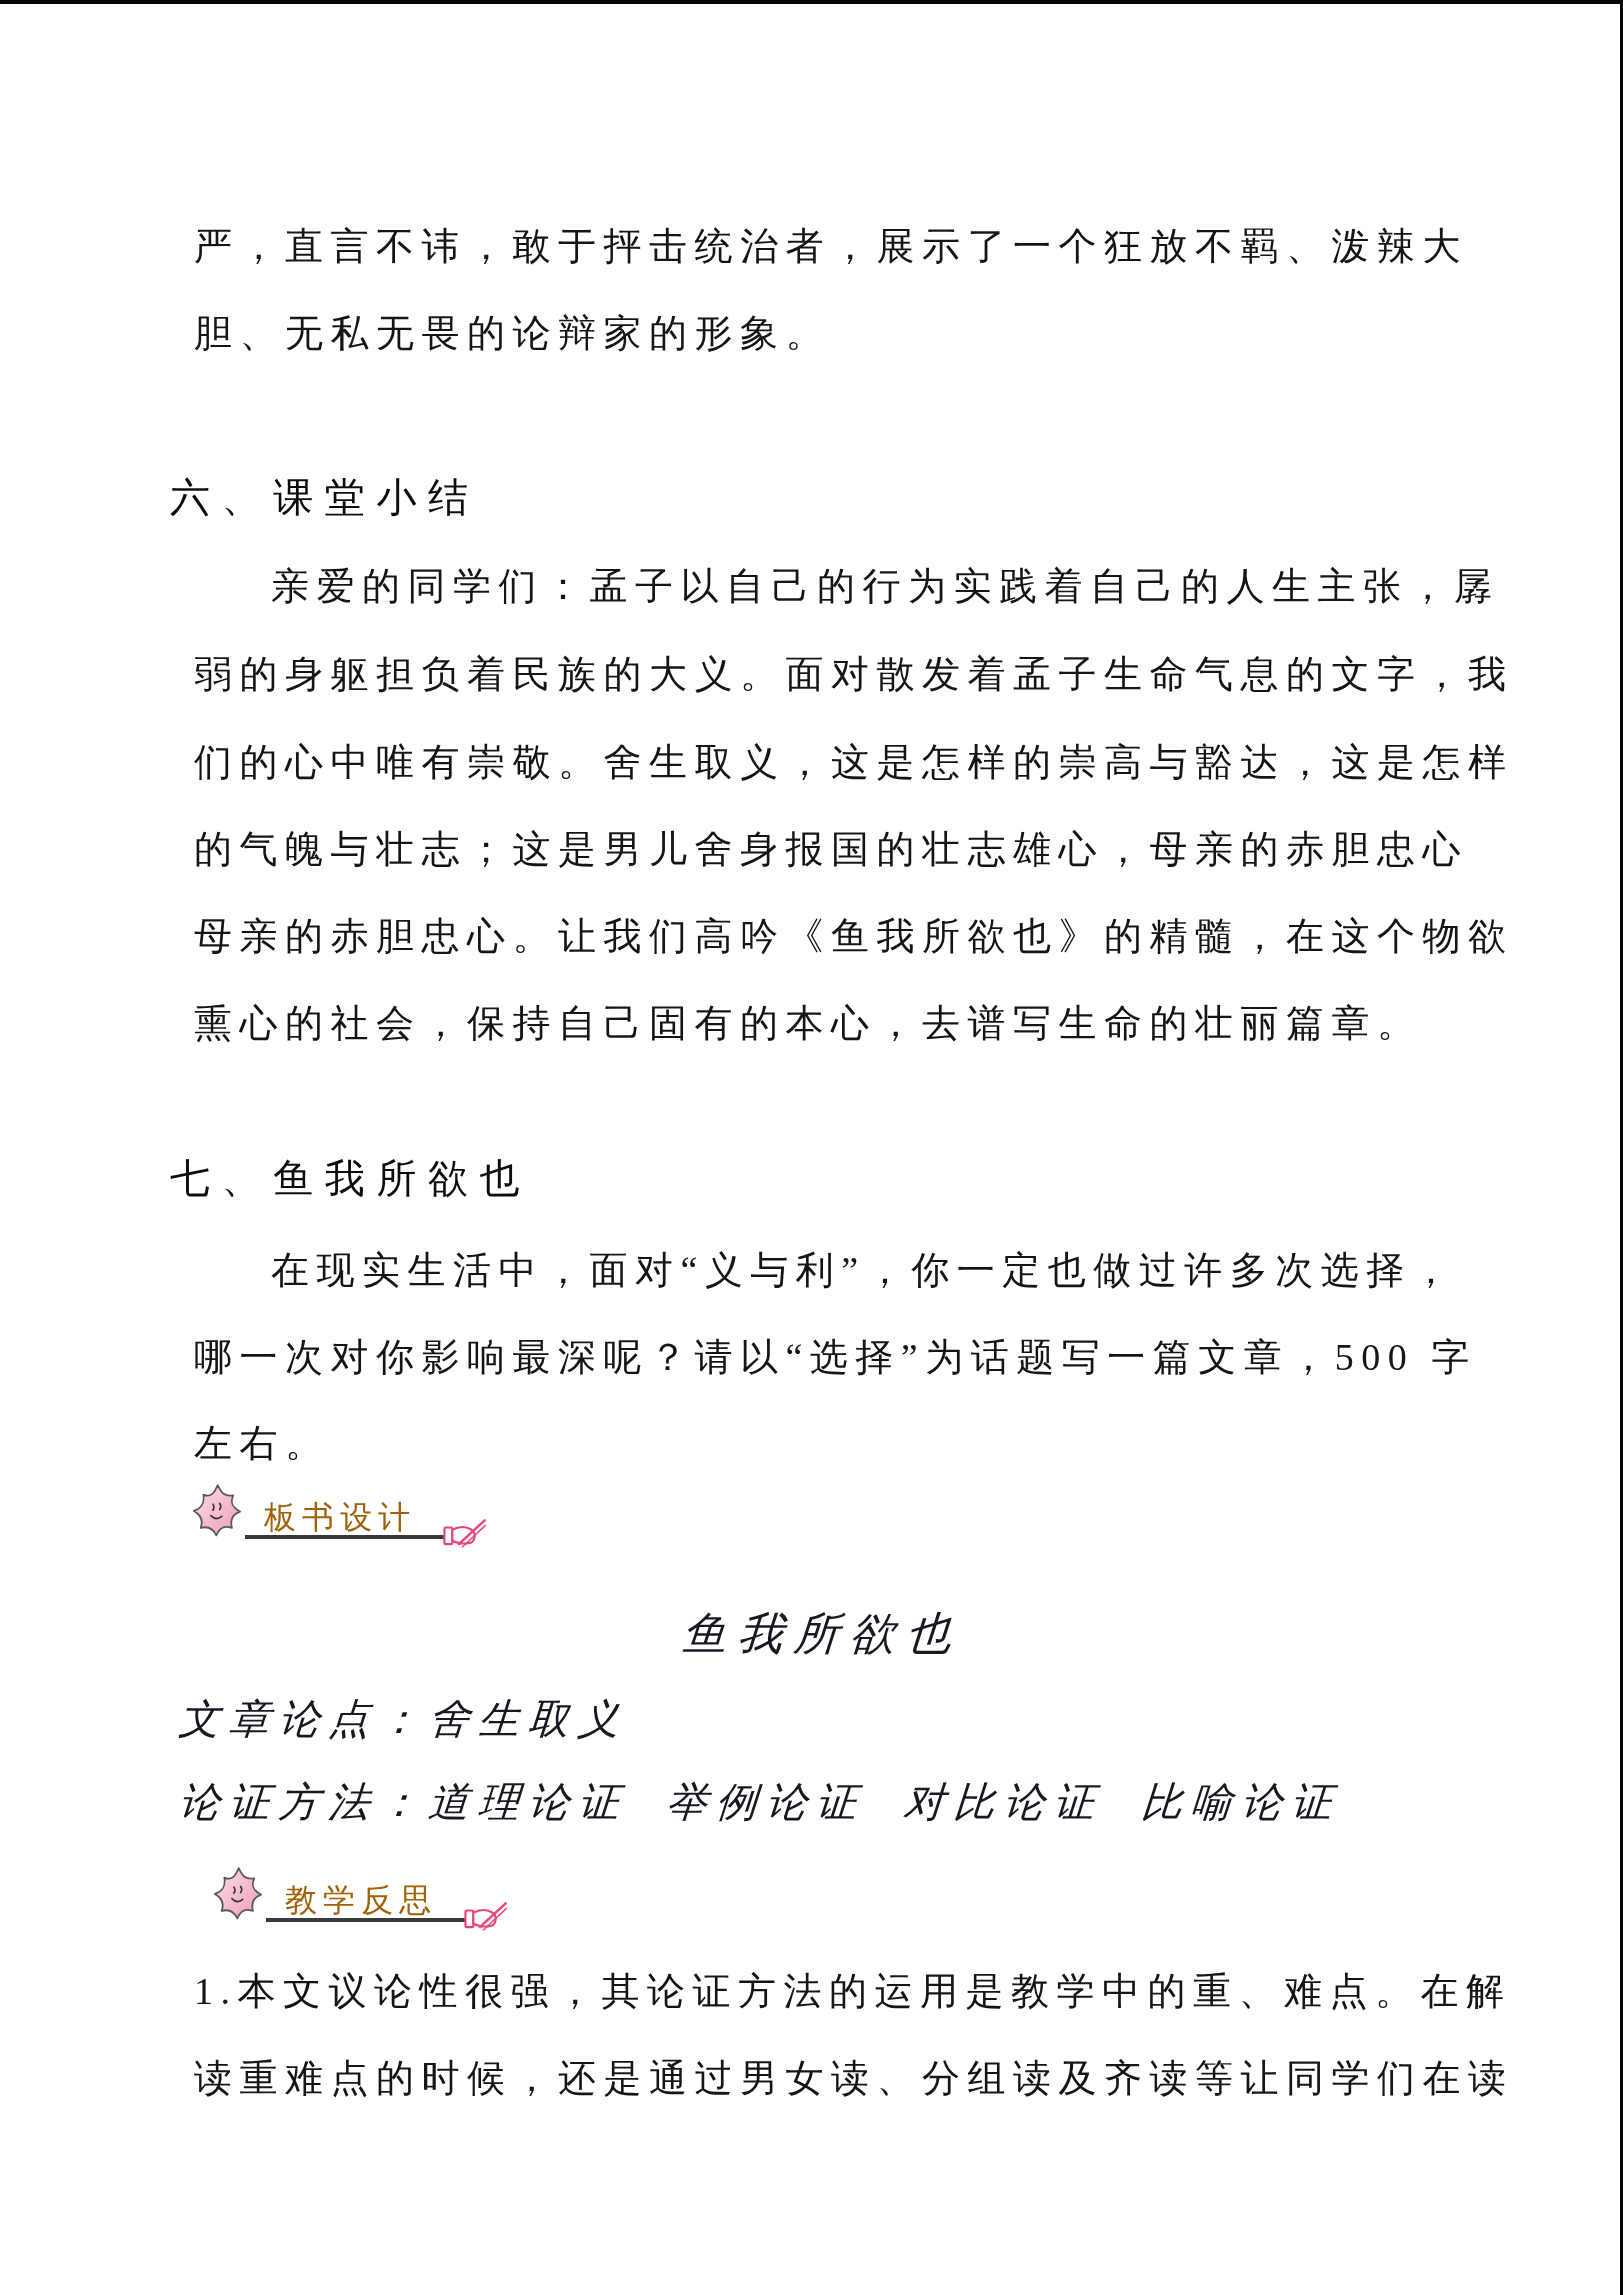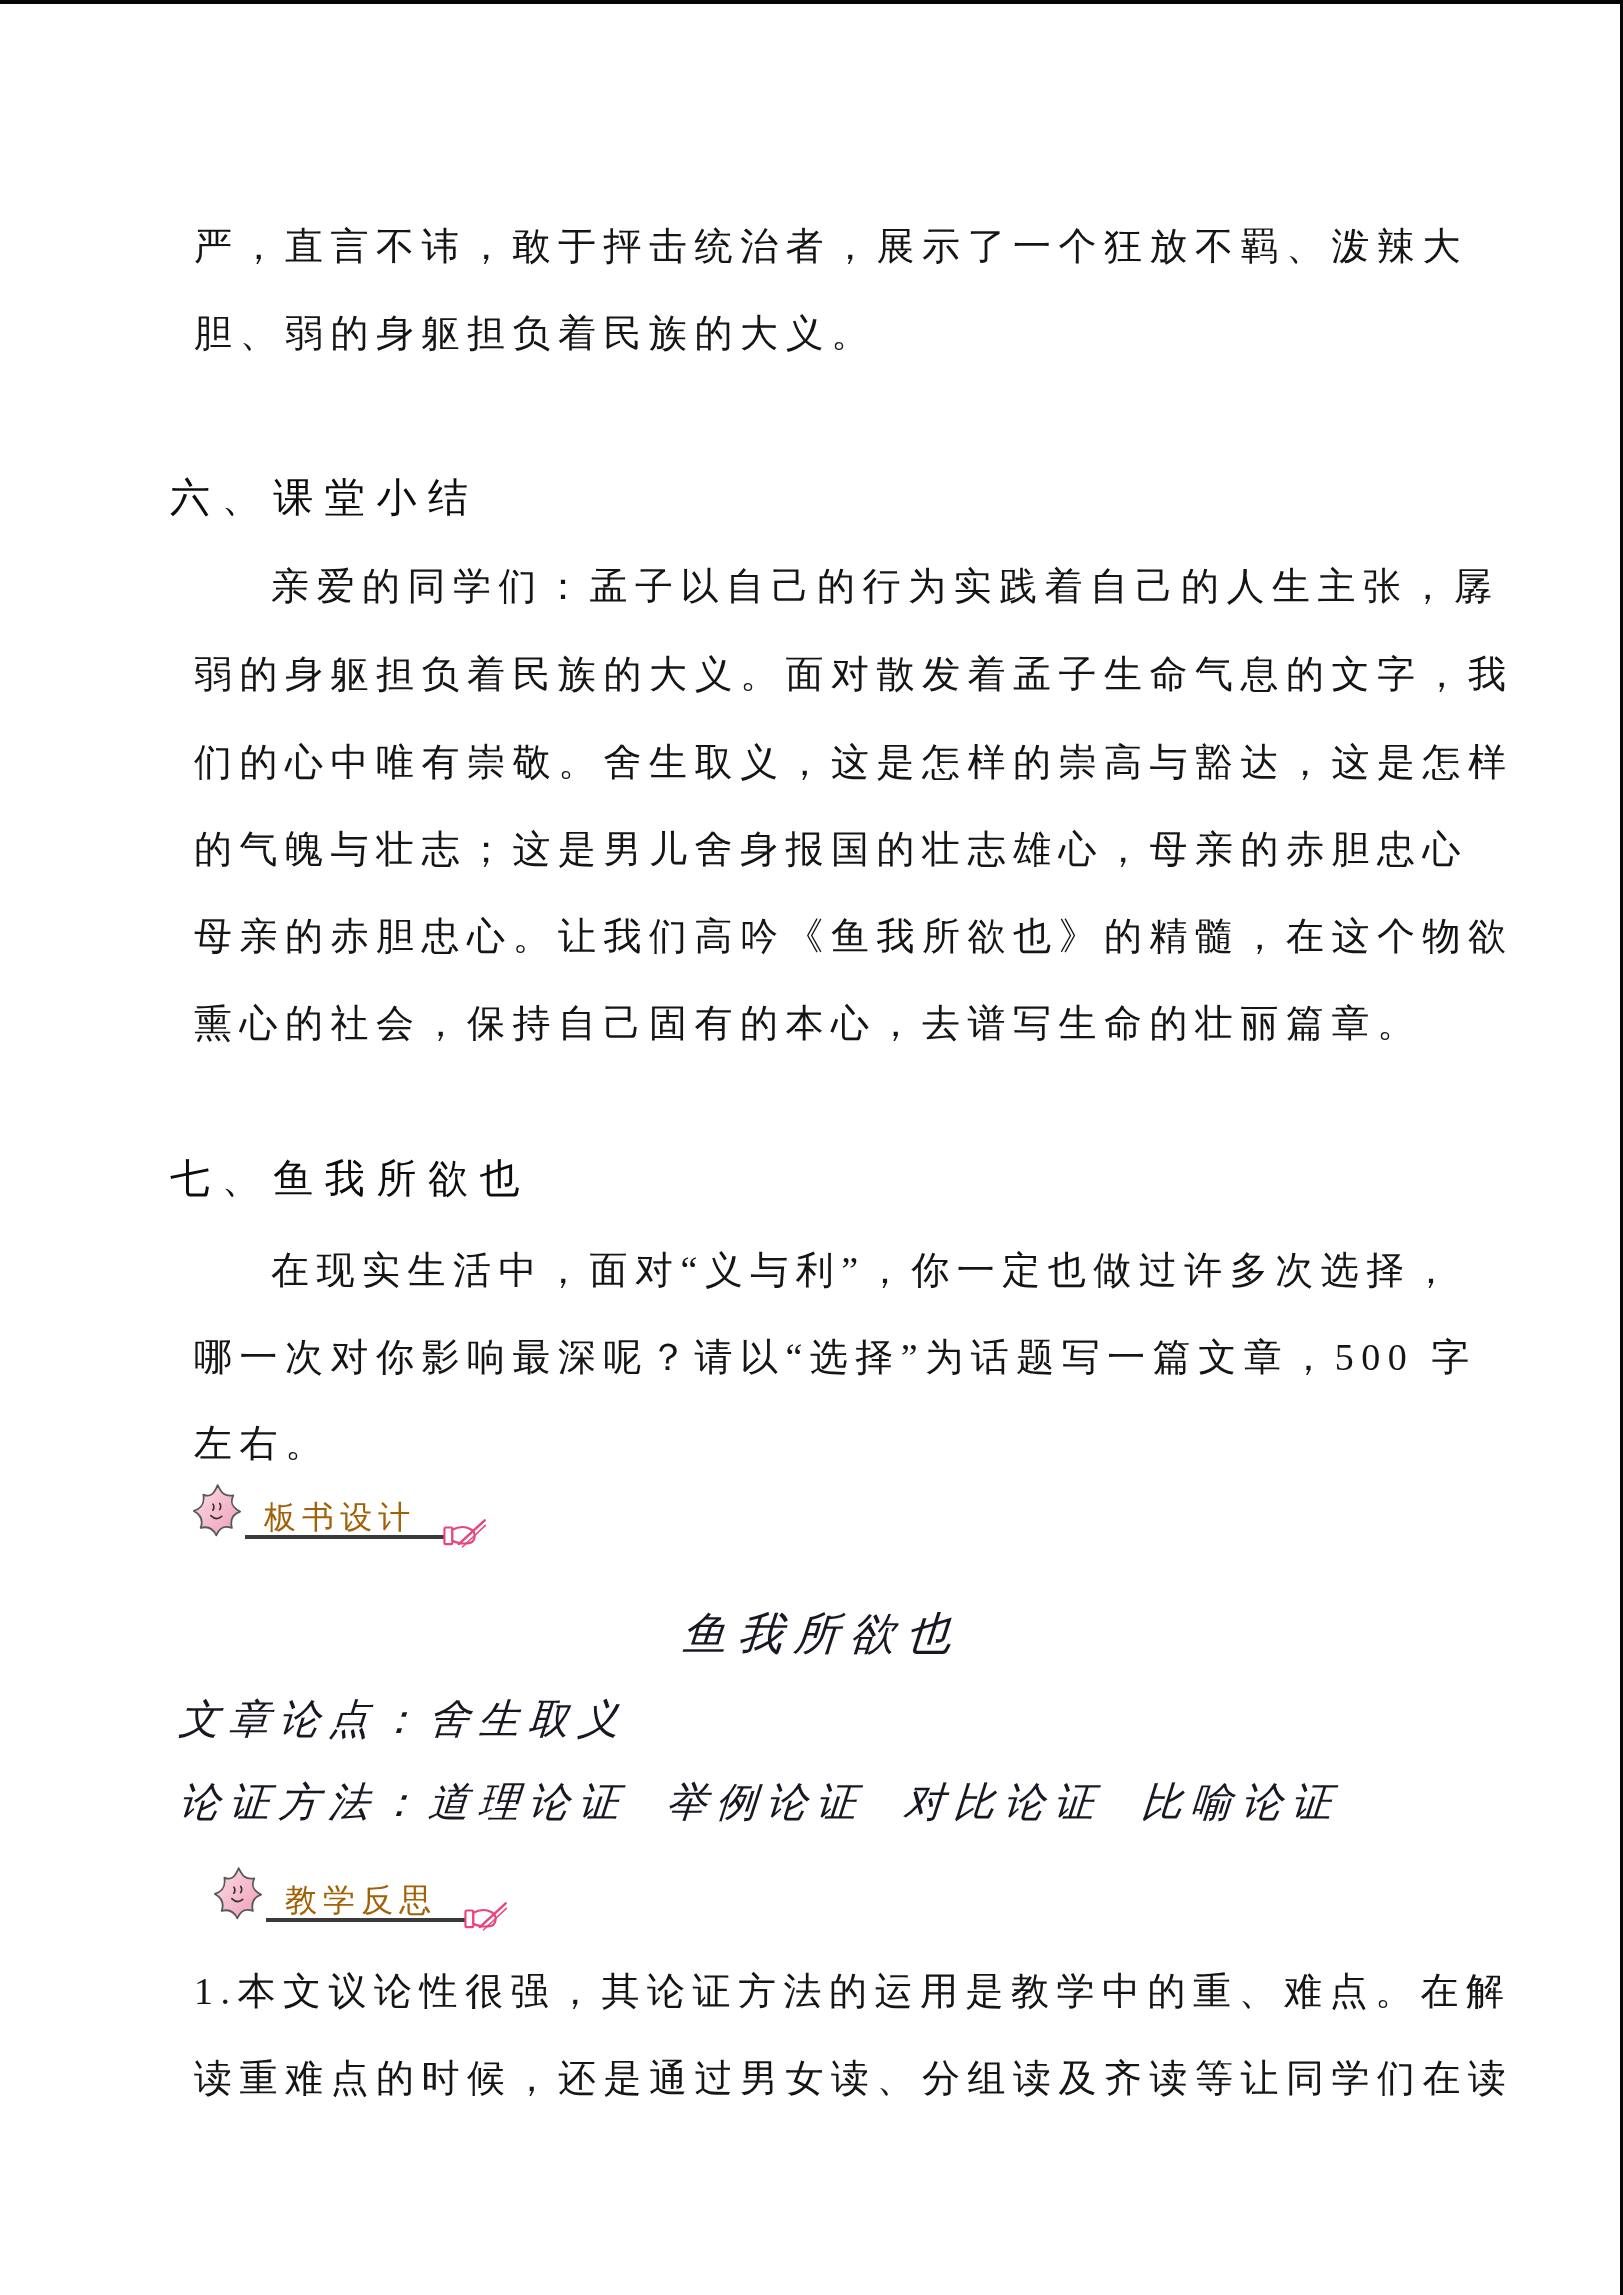--- a/index.html
+++ b/index.html
@@ -59,21 +59,21 @@
   .hw-item  { margin-left:38px; }
 </style>
 </head>
 <body>
 
 <div class="page">
   <div class="scan-edge-top"></div>
   <div class="scan-edge-right"></div>
 
   <div class="body-line" style="top:224px">严，直言不讳，敢于抨击统治者，展示了一个狂放不羁、泼辣大</div>
-  <div class="body-line" style="top:311px">胆、弱的身躯担负着民族的大义。</div>
+  <div class="body-line" style="top:311px">胆、无私无畏的论辩家的形象。</div>
 
   <div class="sec-heading" style="top:475px">六、课堂小结</div>
   <div class="body-line indent" style="top:564px">亲爱的同学们：孟子以自己的行为实践着自己的人生主张，孱</div>
   <div class="body-line" style="top:652px">弱的身躯担负着民族的大义。面对散发着孟子生命气息的文字，我</div>
   <div class="body-line" style="top:740px">们的心中唯有崇敬。舍生取义，这是怎样的崇高与豁达，这是怎样</div>
   <div class="body-line" style="top:827px">的气魄与壮志；这是男儿舍身报国的壮志雄心，母亲的赤胆忠心</div>
   <div class="body-line" style="top:914px">母亲的赤胆忠心。让我们高吟《鱼我所欲也》的精髓，在这个物欲</div>
   <div class="body-line" style="top:1001px">熏心的社会，保持自己固有的本心，去谱写生命的壮丽篇章。</div>
 
   <div class="sec-heading" style="top:1156px">七、鱼我所欲也</div>

